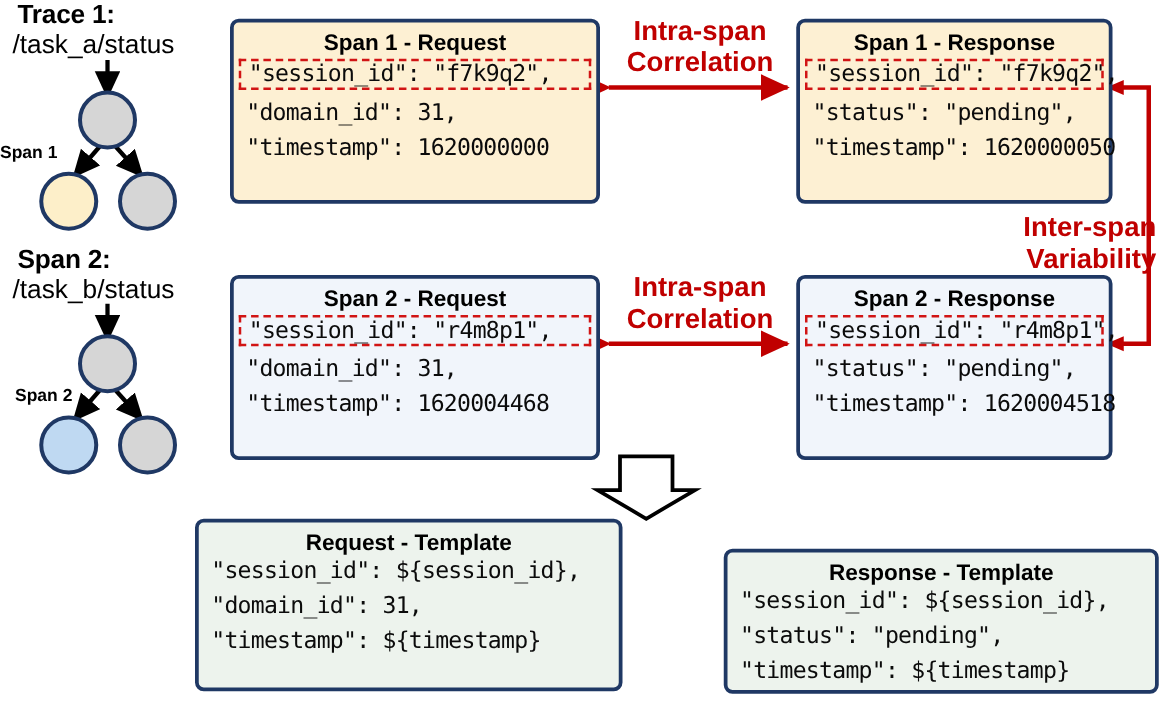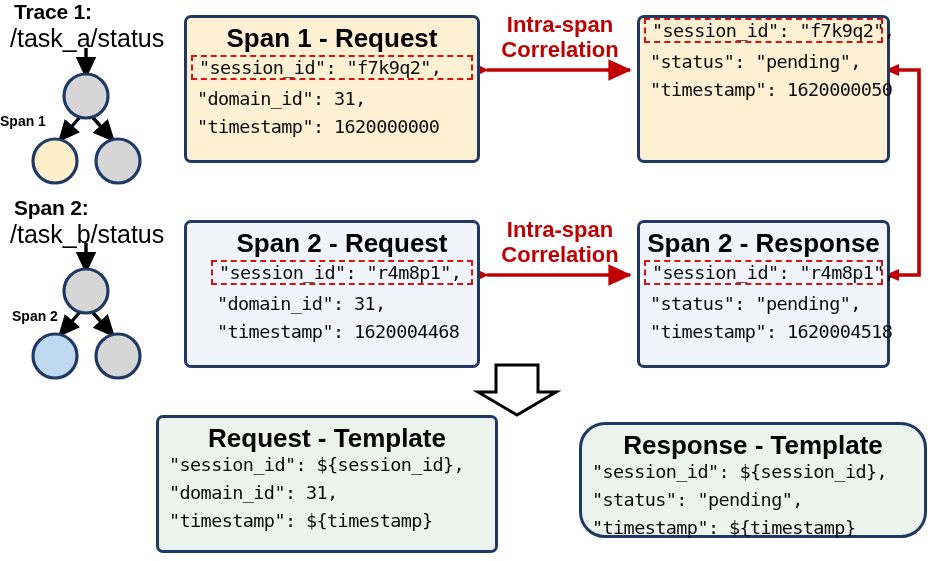--- a/index.html
+++ b/index.html
@@ -33,21 +33,21 @@
     position: absolute;
     font-weight: bold;
     font-size: 21px;
     color: #000;
     letter-spacing: -0.2px;
     white-space: nowrap;
   }
   .trace-path {
     position: absolute;
     font-weight: normal;
-    font-size: 25px;
+    font-size: 21px;
     color: #000;
     white-space: nowrap;
   }
   .span-label {
     position: absolute;
     font-weight: bold;
     font-size: 14px;
     color: #000;
     white-space: nowrap;
   }
@@ -59,21 +59,21 @@
     border-radius: 7px;
     box-sizing: border-box;
   }
   .box.cream  { background: #FDF0D3; }
   .box.bluish { background: #F1F5FB; }
   .box.green  { background: #EDF3ED; }
 
   .box-title {
     text-align: center;
     font-weight: bold;
-    font-size: 26px;
+    font-size: 18px;
     color: #000;
     line-height: 1;
     margin-top: 7px;
     margin-bottom: 4px;
     white-space: nowrap;
   }
   .kv {
     font-family: "DejaVu Sans Mono", "Liberation Mono", monospace;
     font-size: 18.5px;
     color: #0b0b0b;
@@ -169,57 +169,62 @@
   <div class="span-label" style="left:12px; top:308px;">Span 2</div>
 
   <div class="box cream" style="left:184px; top:15px; width:296px; height:148px;">
     <div class="box-title">Span 1 - Request</div>
     <div class="kv highlight">"session_id": "f7k9q2",</div>
     <div class="kv row-gap">"domain_id": 31,</div>
     <div class="kv row-gap">"timestamp": 1620000000</div>
   </div>
 
   <div class="box cream" style="left:637px; top:15px; width:253px; height:148px;">
+    <div class="box-title">Span 1 - Response</div>
     <div class="kv highlight">"session_id": "f7k9q2",</div>
     <div class="kv row-gap">"status": "pending",</div>
     <div class="kv row-gap">"timestamp": 1620000050</div>
   </div>
 
-  <div class="box bluish" style="left:184px; top:220px; width:296px; height:148px;padding-left:20px;">
+  <div class="box bluish" style="left:184px; top:220px; width:296px; height:148px;">
     <div class="box-title">Span 2 - Request</div>
     <div class="kv highlight">"session_id": "r4m8p1",</div>
     <div class="kv row-gap">"domain_id": 31,</div>
     <div class="kv row-gap">"timestamp": 1620004468</div>
   </div>
 
   <div class="box bluish" style="left:637px; top:220px; width:253px; height:148px;">
     <div class="box-title">Span 2 - Response</div>
     <div class="kv highlight">"session_id": "r4m8p1",</div>
     <div class="kv row-gap">"status": "pending",</div>
     <div class="kv row-gap">"timestamp": 1620004518</div>
   </div>
 
   <div class="box green" style="left:156px; top:415px; width:342px; height:138px;">
     <div class="box-title">Request - Template</div>
     <div class="kv">"session_id": ${session_id},</div>
     <div class="kv row-gap">"domain_id": 31,</div>
     <div class="kv row-gap">"timestamp": ${timestamp}</div>
   </div>
 
-  <div class="box green" style="left:579px; top:422px; width:348px; height:116px;border-radius:26px;">
+  <div class="box green" style="left:579px; top:439px; width:348px; height:116px;">
     <div class="box-title">Response - Template</div>
     <div class="kv">"session_id": ${session_id},</div>
     <div class="kv row-gap">"status": "pending",</div>
     <div class="kv row-gap">"timestamp": ${timestamp}</div>
   </div>
 
   <div class="ann" style="left:490px; top:13px; width:140px;">
     <div>Intra-span</div>
     <div>Correlation</div>
   </div>
 
   <div class="ann" style="left:490px; top:218px; width:140px;">
     <div>Intra-span</div>
     <div>Correlation</div>
   </div>
 
+  <div class="ann right" style="left:777px; top:170px; width:148px;">
+    <div>Inter-span</div>
+    <div>Variability</div>
+  </div>
 
 </div>
 
 </body></html>

